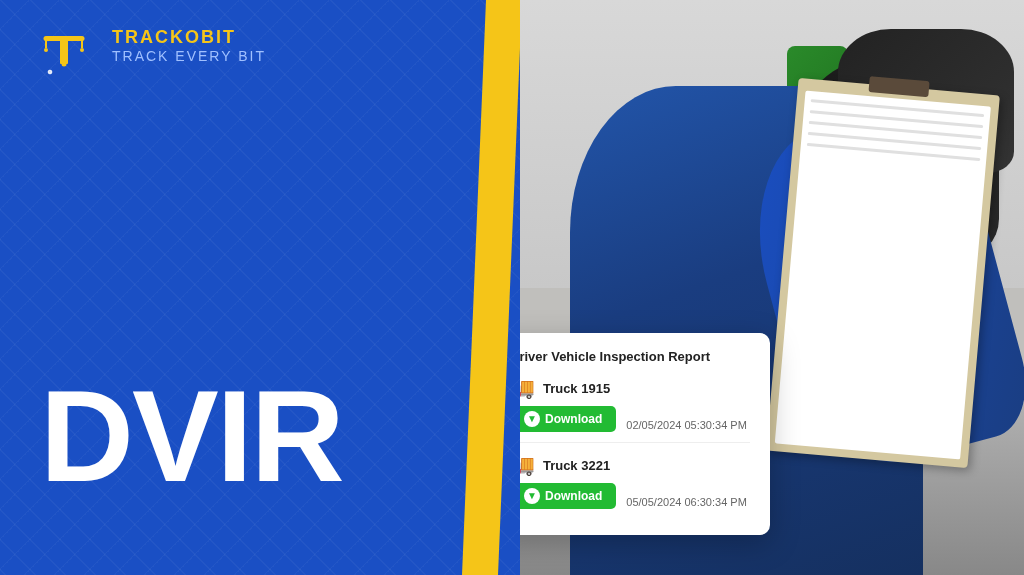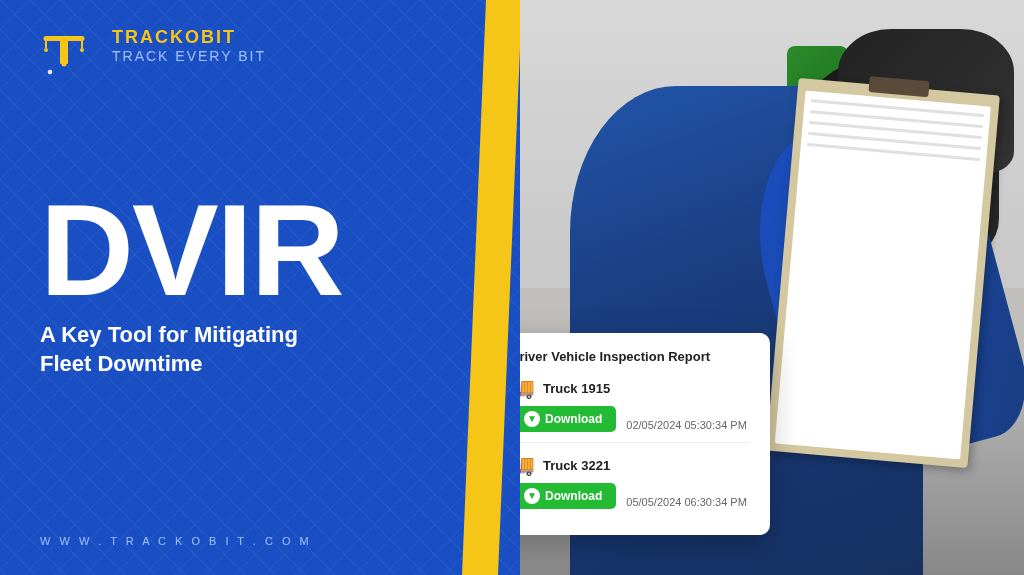--- a/index.html
+++ b/index.html
@@ -373,27 +373,22 @@
         <div class="logo-text">
           <div class="logo-name">
             <span>TRACKO</span><span style="color:#f5c518">BIT</span>
           </div>
           <div class="logo-tagline">TRACK EVERY BIT</div>
         </div>
       </div>
 
       <div class="main-text">
         <div class="dvir-title">DVIR</div>
-        <div class="subtitle">
-          <span>A Key Tool for Mitigating</span><br>
-          <span>Fleet Downtime</span>
-        </div>
       </div>
 
-      <div class="website">W W W . T R A C K O B I T . C O M</div>
     </div>
 
     <div class="divider"></div>
   </div>
 
   <div class="right-panel">
     <div class="garage-bg">
       <div class="wall"></div>
       <div class="floor"></div>
       <div class="green-container"></div>

